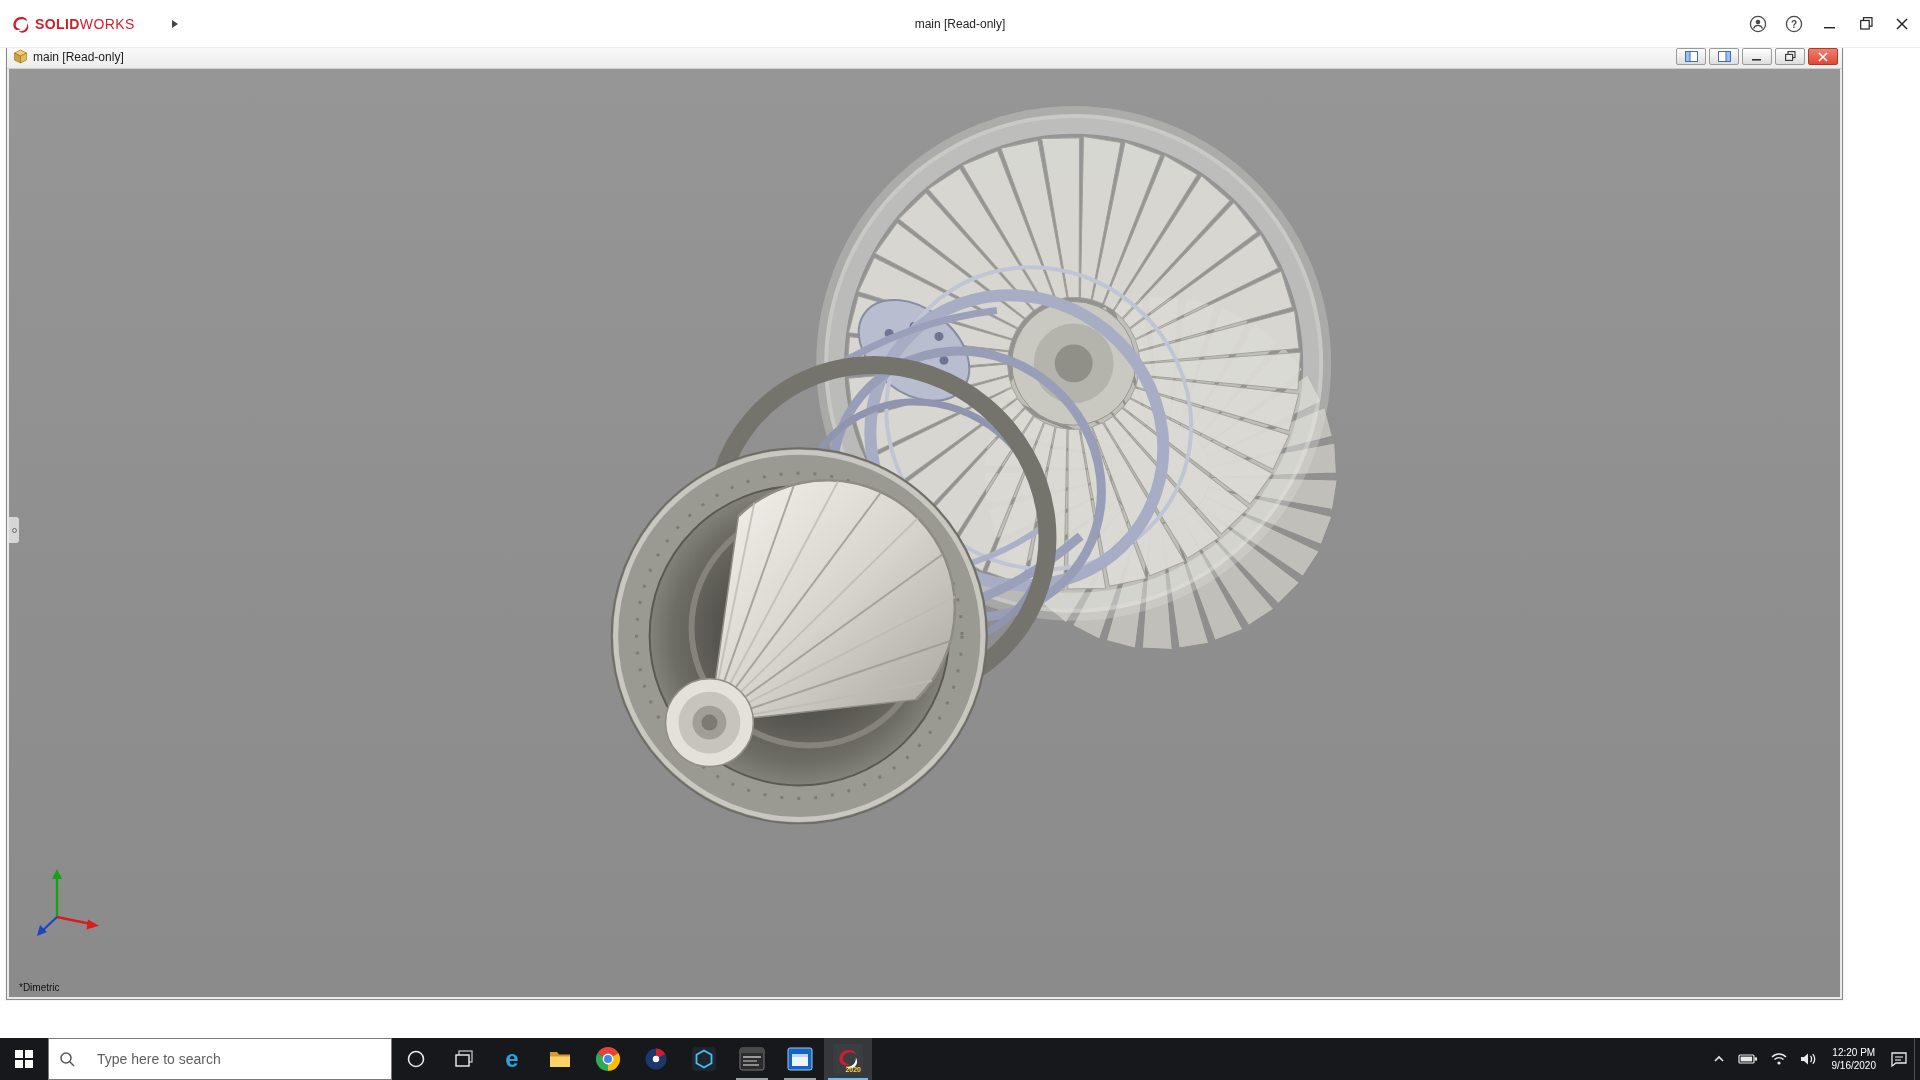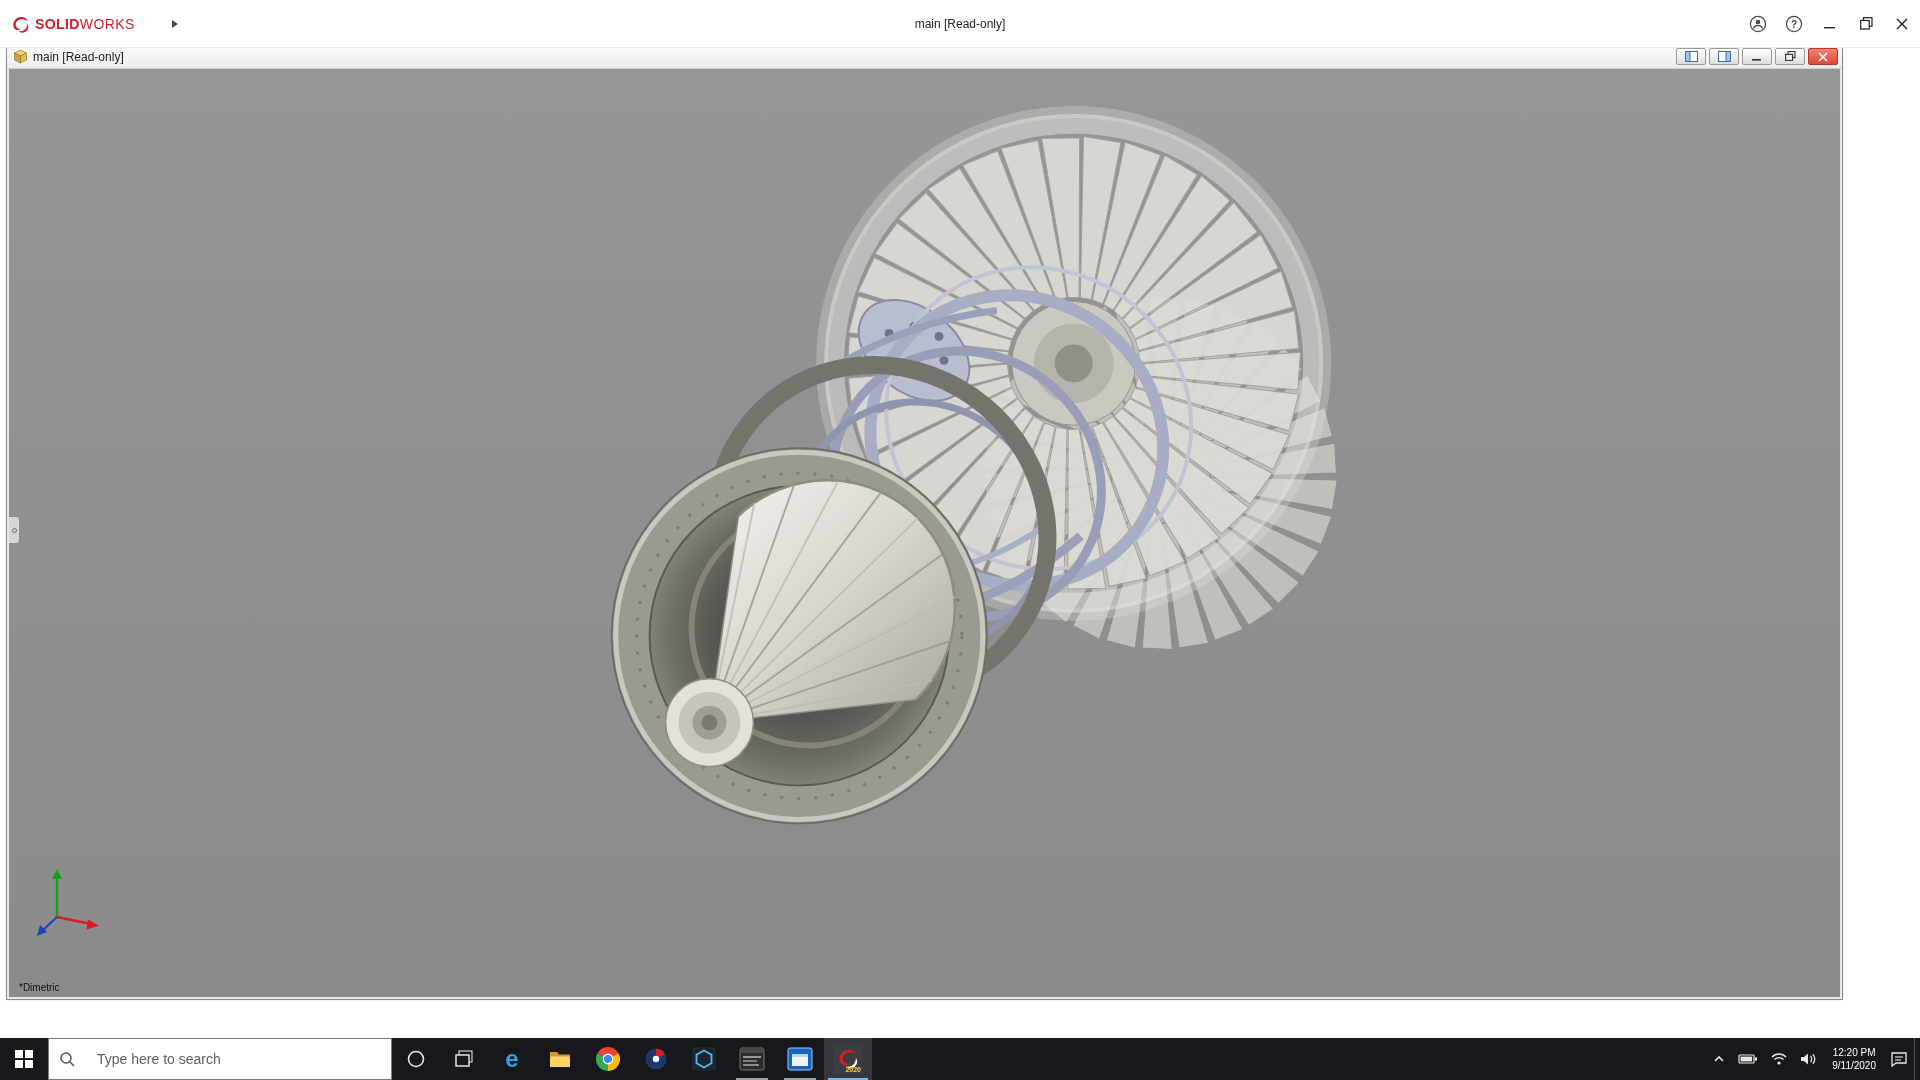--- a/index.html
+++ b/index.html
@@ -420,21 +420,21 @@
       </div>
       <div class="tray-btn">
         <svg width="18" height="14" viewBox="0 0 18 14">
           <polygon points="1,5 4,5 8,1.5 8,12.5 4,9 1,9" fill="#e8e8e8"></polygon>
           <path d="M10.5 4 C12 5.5 12 8.5 10.5 10" fill="none" stroke="#e8e8e8" stroke-width="1.3"></path>
           <path d="M12.8 2.2 C15.4 4.8 15.4 9.2 12.8 11.8" fill="none" stroke="#e8e8e8" stroke-width="1.3"></path>
         </svg>
       </div>
       <div class="clock">
         <span>12:20 PM</span>
-        <span>9/11/2020</span>
+        <span>9/16/2020</span>
       </div>
       <div class="tray-btn">
         <svg width="18" height="16" viewBox="0 0 18 16">
           <path d="M2 2 L16 2 L16 12 L6 12 L2 15 Z" fill="none" stroke="#e8e8e8" stroke-width="1.3"></path>
           <line x1="5" y1="6" x2="13" y2="6" stroke="#e8e8e8" stroke-width="1.1"></line>
           <line x1="5" y1="9" x2="11" y2="9" stroke="#e8e8e8" stroke-width="1.1"></line>
         </svg>
       </div>
       <div class="desk-sliver"></div>
     </div>

